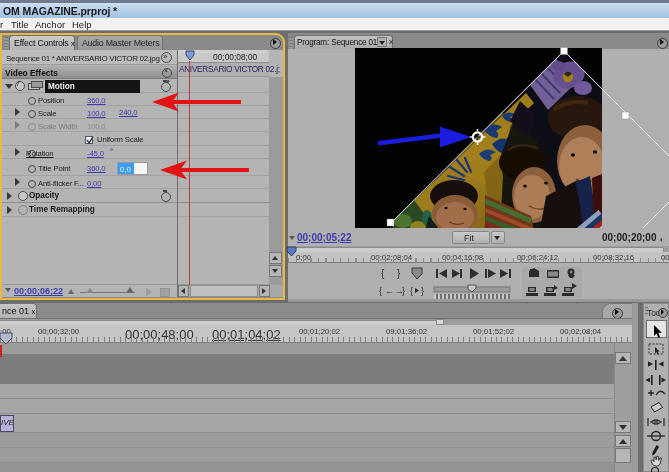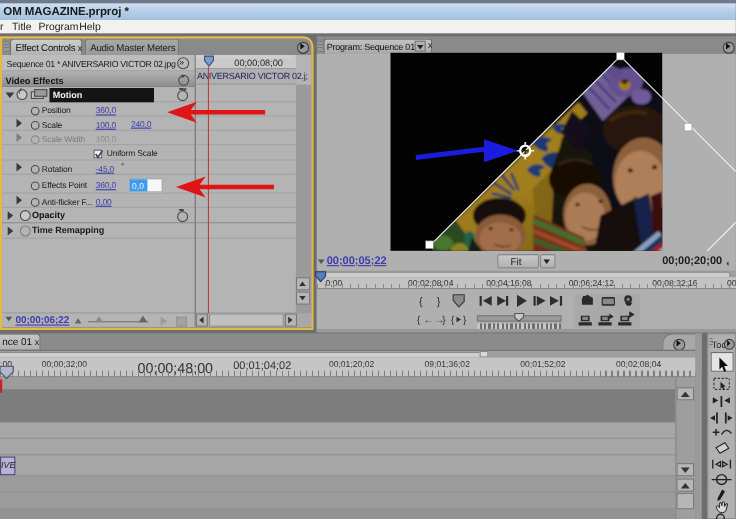--- a/index.html
+++ b/index.html
@@ -15,21 +15,21 @@
 <body>
 
 <div class="abs" style="left:0;top:0;width:669px;height:3px;background:#6f7b8c;"></div>
 <div class="abs" style="left:0;top:3px;width:669px;height:15px;background:linear-gradient(180deg,#cfe0f2 0%,#b6cfe9 45%,#a3c1e0 100%);"></div>
 <div class="abs" style="left:3px;top:5px;font-size:10.5px;font-weight:bold;color:#1a1a1a;letter-spacing:-0.1px;">OM MAGAZINE.prproj *</div>
 
 <div class="abs" style="left:0;top:18px;width:669px;height:12px;background:#f2f1ef;"></div>
 <div class="abs" style="left:0;top:30px;width:669px;height:1px;background:#979797;"></div>
 <div class="abs" style="left:0px;top:19px;font-size:9.5px;color:#1b1b1b;">r</div>
 <div class="abs" style="left:11px;top:19px;font-size:9.5px;color:#1b1b1b;">Title</div>
-<div class="abs" style="left:35px;top:19px;font-size:9.5px;color:#1b1b1b;">Program</div>
+<div class="abs" style="left:35px;top:19px;font-size:9.5px;color:#1b1b1b;">Anchor</div>
 <div class="abs" style="left:72px;top:19px;font-size:9.5px;color:#1b1b1b;">Help</div>
 
 <div id="ec" class="abs" style="left:0;top:33px;width:285px;height:267px;border:2px solid #e6b945;border-radius:0 9px 0 0;background:#8a8a8a;box-sizing:border-box;"></div>
 
 <div class="abs" style="left:4px;top:37px;width:4px;height:11px;background:repeating-linear-gradient(180deg,#777 0 1px,#999 1px 3px);"></div>
 <div class="abs" style="left:9px;top:35px;width:66px;height:15px;background:linear-gradient(180deg,#cdcdcd,#b2b2b2);border:1px solid #6f6f6f;border-bottom:none;border-radius:4px 4px 0 0;box-sizing:border-box;"></div>
 <div class="abs" style="left:14px;top:38px;font-size:8.8px;color:#111;letter-spacing:-0.2px;">Effect Controls <span style="font-size:8px;">x</span></div>
 <div class="abs" style="left:77px;top:35px;width:86px;height:15px;background:linear-gradient(180deg,#a8a8a8,#989898);border:1px solid #747474;border-bottom:none;border-radius:4px 4px 0 0;box-sizing:border-box;"></div>
 <div class="abs" style="left:82px;top:38px;font-size:8.8px;color:#222;letter-spacing:-0.2px;">Audio Master Meters</div>
 <div class="abs" style="left:270px;top:38px;width:9px;height:9px;border-radius:50%;background:#9a9a9a;border:1px solid #3c3c3c;"></div>
@@ -80,27 +80,27 @@
 <div class="sep" style="left:2px;top:145px;width:175px;"></div>
 <div class="abs" style="left:85px;top:136px;width:8px;height:8px;background:#f4f4f4;border:1px solid #555;box-sizing:border-box;"></div>
 <svg class="abs" style="left:84px;top:134px;" width="11" height="11">
     <polyline points="3,6 5,9 9,3" fill="none" stroke="#31415e" stroke-width="1.4"></polyline>
   </svg>
 <div class="abs t9" style="left:97px;top:135px;">Uniform Scale</div>
 
 <div class="sep" style="left:2px;top:158px;width:175px;"></div>
 <div class="abs" style="left:15px;top:148px;width:0;height:0;border-left:5px solid #3a3a3a;border-top:4px solid transparent;border-bottom:4px solid transparent;"></div>
 <div class="circ" style="left:28px;top:150px;width:6px;height:6px;"></div>
-<div class="abs t9" style="left:38px;top:149px;">Rotation</div>
+<div class="abs t9" style="left:26px;top:149px;text-decoration:underline;">Rotation</div>
 <div class="abs t9 blue" style="left:87px;top:149px;">-45,0</div>
 <div class="abs t9" style="left:110px;top:147px;">°</div>
 
 <div class="sep" style="left:2px;top:175px;width:175px;"></div>
 <div class="circ" style="left:28px;top:165px;width:6px;height:6px;"></div>
-<div class="abs t9" style="left:38px;top:164px;">Effects Point</div>
+<div class="abs t9" style="left:38px;top:164px;">Title Point</div>
 <div class="abs t9 blue" style="left:87px;top:164px;">360,0</div>
 <div class="abs" style="left:117px;top:162px;width:31px;height:13px;background:#f6f6f6;border:1px solid #9a9a9a;box-sizing:border-box;"></div>
 <div class="abs" style="left:118px;top:163px;width:16px;height:11px;background:#3d9bf0;"></div>
 <div class="abs" style="left:120px;top:165px;font-size:7.8px;color:#f0f5ff;">0,0</div>
 
 <div class="sep" style="left:2px;top:188px;width:175px;"></div>
 <div class="abs" style="left:15px;top:178px;width:0;height:0;border-left:5px solid #3a3a3a;border-top:4px solid transparent;border-bottom:4px solid transparent;"></div>
 <div class="circ" style="left:28px;top:180px;width:6px;height:6px;"></div>
 <div class="abs t9" style="left:38px;top:179px;">Anti-flicker F...</div>
 <div class="abs t9 blue" style="left:87px;top:179px;">0,00</div>
@@ -397,21 +397,21 @@
 <div class="abs" style="left:2px;top:306px;font-size:9px;color:#111;">nce 01 <span style="font-size:8px;">x</span></div>
 
 <div class="abs" style="left:0;top:318px;width:640px;height:7px;background:#9e9e9e;border-top:1px solid #6f6f6f;box-sizing:border-box;"></div>
 <div class="abs" style="left:0;top:320px;width:437px;height:4px;background:#cdcdcd;border-radius:0 2px 2px 0;border:1px solid #8a8a8a;border-left:none;"></div>
 <div class="abs" style="left:436px;top:319px;width:8px;height:6px;background:#d8d8d8;border:1px solid #888;box-sizing:border-box;"></div>
 
 <div class="abs" style="left:0;top:325px;width:640px;height:18px;background:#c5c5c5;border-bottom:1px solid #808080;box-sizing:border-box;"></div>
 <div class="abs" style="left:0;top:327px;font-size:7.8px;color:#333;">;00</div>
 <div class="abs" style="left:38px;top:327px;font-size:7.8px;color:#333;">00;00;32;00</div>
 <div class="abs" style="left:125px;top:327px;font-size:13px;color:#333;">00;00;48;00</div>
-<div class="abs" style="left:212px;top:327px;font-size:10px;color:#333;">00;01;04;02</div>
+<div class="abs" style="left:212px;top:327px;font-size:13px;color:#333;text-decoration:underline;">00;01;04;02</div>
 <div class="abs" style="left:299px;top:327px;font-size:7.8px;color:#333;">00;01;20;02</div>
 <div class="abs" style="left:386px;top:327px;font-size:7.8px;color:#333;">09;01;36;02</div>
 <div class="abs" style="left:473px;top:327px;font-size:7.8px;color:#333;">00;01;52;02</div>
 <div class="abs" style="left:560px;top:327px;font-size:7.8px;color:#333;">00;02;08;04</div>
 <div class="abs" style="left:0;top:337px;width:640px;height:6px;background:repeating-linear-gradient(90deg,#7e7e7e 0 1px,transparent 1px 5.45px);"></div>
 
 <svg class="abs" style="left:-1px;top:332px;z-index:6;" width="16" height="14">
     <path d="M1,1 L13,1 L13,6 L7,12 L1,6 Z" fill="#b0b8cc" stroke="#4a4a5a" stroke-width="1"></path>
   </svg>
 <div class="abs" style="left:0;top:345px;width:2px;height:12px;background:#cc2222;z-index:6;"></div>

